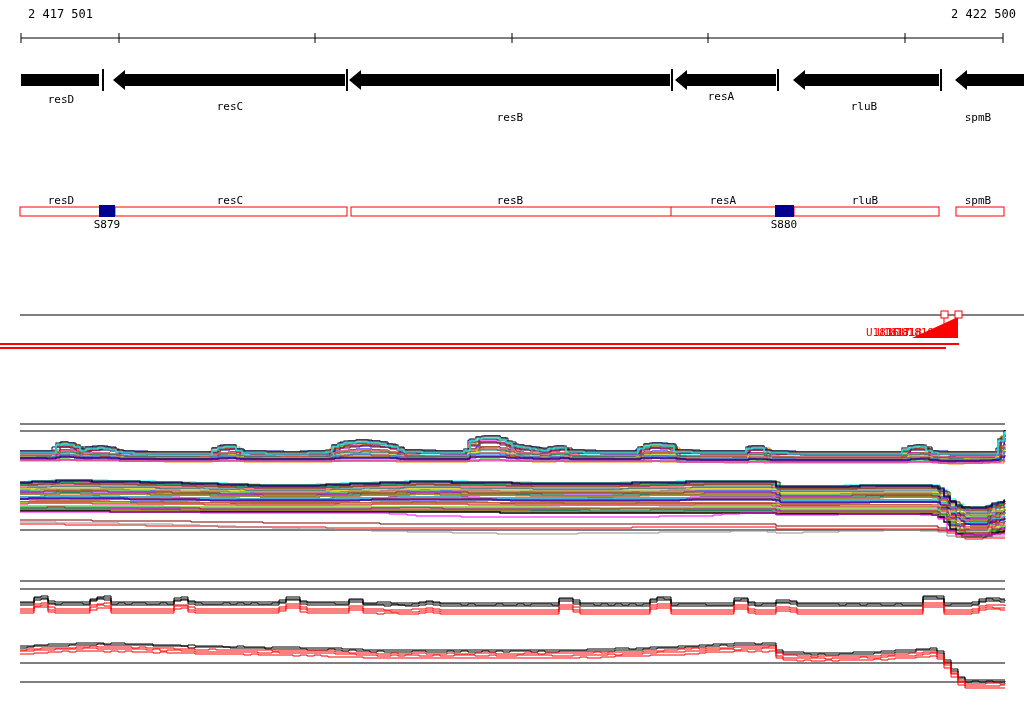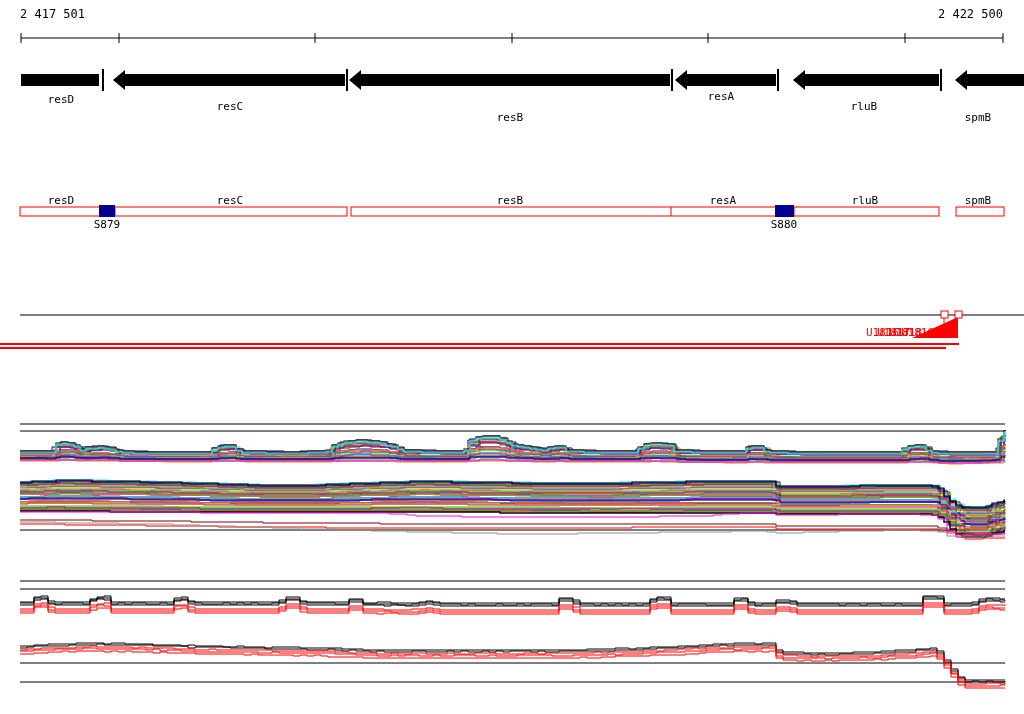--- a/index.html
+++ b/index.html
@@ -1,20 +1,20 @@
 <!DOCTYPE html>
 <html><head>
 <meta charset="utf-8">
 <style>
   html,body{margin:0;padding:0;background:#fff}
   body{width:1024px;height:714px;font-family:"DejaVu Sans Mono","Liberation Mono",monospace}
   .stage{position:relative;width:1024px;height:714px;overflow:hidden;background:#fff}
   .coord{position:absolute;top:7px;font-size:12px;line-height:14px;color:#000;white-space:pre}
-  .coord.left{left:20px}
-  .coord.right{right:21px}
+  .coord.left{left:28px}
+  .coord.right{right:8px}
   #browser-svg{position:absolute;left:0;top:0}
   text{font-family:"DejaVu Sans Mono","Liberation Mono",monospace}
 </style>
 </head>
 <body>
 
 <div class="stage">
   <div class="coord left">2 417 501</div>
   <div class="coord right">2 422 500</div>
   <svg id="browser-svg" width="1024" height="714" viewBox="0 0 1024 714" xmlns="http://www.w3.org/2000/svg">

